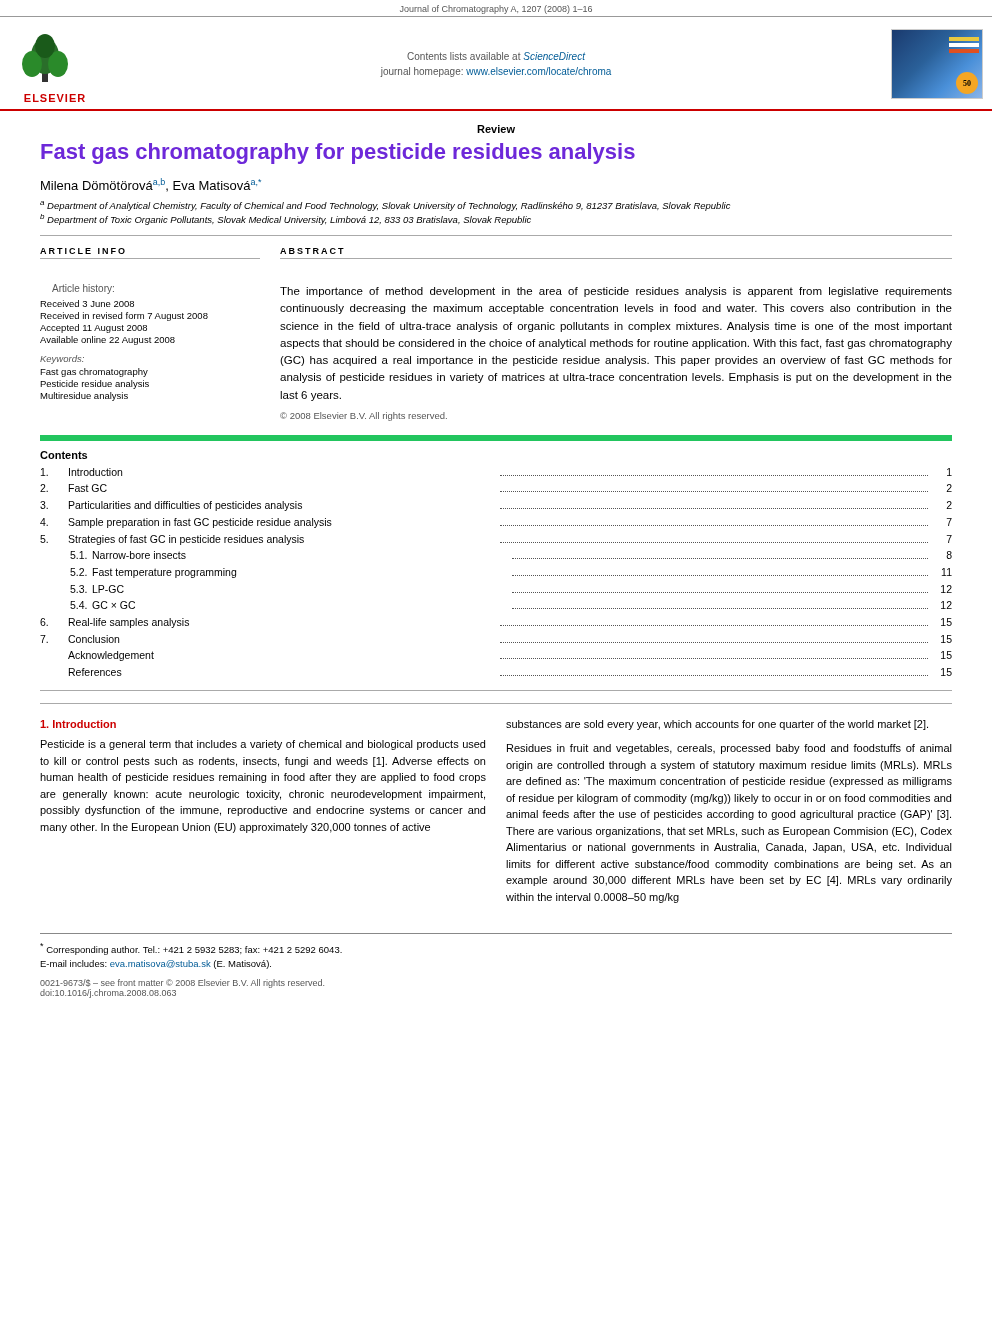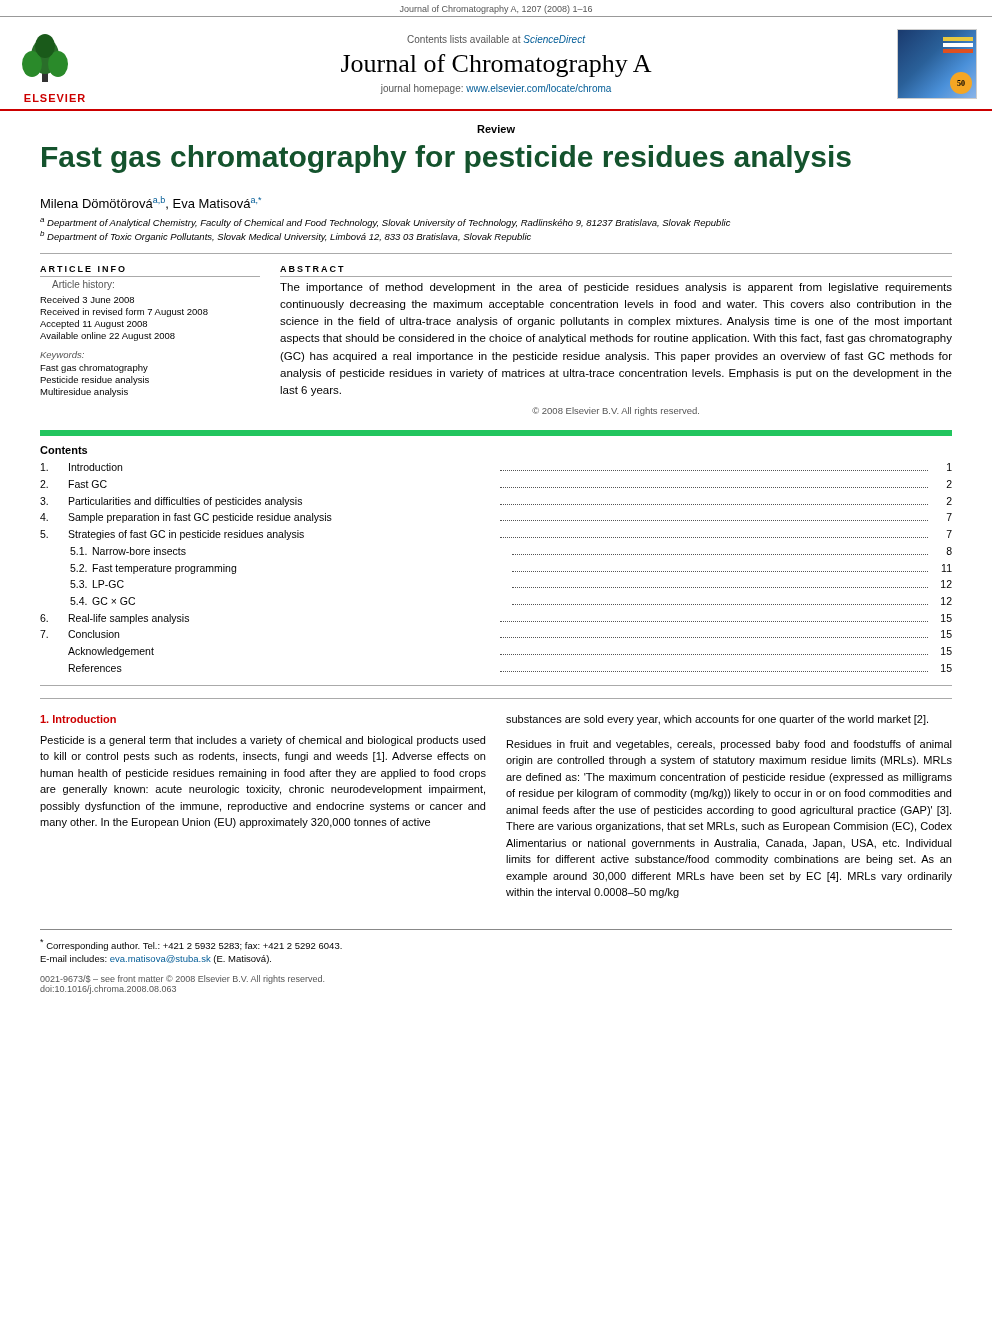--- a/index.html
+++ b/index.html
@@ -83,21 +83,21 @@
       color: #005b96;
     }
     .header-right {
       width: 110px;
       display: flex;
       align-items: center;
       justify-content: center;
       padding: 4px;
     }
     .journal-cover {
-      width: 80px;
+      width: 92px;
       height: 70px;
       border: 1px solid #ccc;
       background: linear-gradient(135deg, #1a3a6e 0%, #2a6099 40%, #4a90d9 70%, #8ab4e8 100%);
       display: flex;
       flex-direction: column;
       align-items: flex-end;
       justify-content: flex-start;
       padding: 3px;
       position: relative;
     }
@@ -143,24 +143,24 @@
     }
     .article-type {
       font-family: Arial, sans-serif;
       font-size: 11px;
       font-weight: bold;
       color: #000;
       margin-bottom: 4px;
       text-align: center;
     }
     .article-title {
-      font-size: 30px;
-      font-weight: bold;
-      color: #14532d;
-      margin-bottom: 20px;
+      font-size: 22px;
+      font-weight: bold;
+      color: #6d28d9;
+      margin-bottom: 12px;
       line-height: 1.2;
       font-family: Arial, sans-serif;
     }
     .article-authors {
       font-size: 13px;
       color: #000;
       margin-bottom: 4px;
       font-family: Arial, sans-serif;
     }
     .author-super {
@@ -194,21 +194,21 @@
       flex: 1;
     }
     .col-header {
       font-family: Arial, sans-serif;
       font-size: 9px;
       font-weight: bold;
       letter-spacing: 2px;
       color: #000;
       border-bottom: 1px solid #aaa;
       padding-bottom: 2px;
-      margin-bottom: 2px;
+      margin-bottom: 24px;
       text-transform: uppercase;
     }
     .info-label {
       font-family: Arial, sans-serif;
       font-size: 10px;
       color: #555;
       margin-bottom: 4px;
       margin-left: 12px;
     }
     .info-dates {
@@ -236,21 +236,21 @@
       font-size: 11.5px;
       line-height: 1.5;
       color: #000;
       text-align: justify;
       font-family: Arial, sans-serif;
     }
     .copyright-line {
       font-family: Arial, sans-serif;
       font-size: 9.5px;
       color: #555;
-      text-align: center;
+      text-align: left;
       margin-top: 6px;
     }
 
     
     .contents-section {
       margin-top: 14px;
       border-top: 6px solid #22c55e;
       border-bottom: 1px solid #aaa;
       padding: 8px 0 8px 0;
     }
@@ -373,21 +373,20 @@
         </svg>
         <div class="elsevier-text">ELSEVIER</div>
       </div>
     </div>
 
     <div class="header-center">
       <div class="sciencedirect-bar">
         <span>Contents lists available at</span>
         <span class="sciencedirect-link">ScienceDirect</span>
       </div>
-      <div class="journal-title-main">Journal of Chromatography A</div>
       <div class="journal-homepage">
         <span>journal homepage:</span>
         <span class="journal-homepage-link">www.elsevier.com/locate/chroma</span>
       </div>
     </div>
 
     <div class="header-right">
       <div class="journal-cover">
         <div class="cover-stripes">
           <div class="cover-stripe" style="background:#e8c840;"></div>

